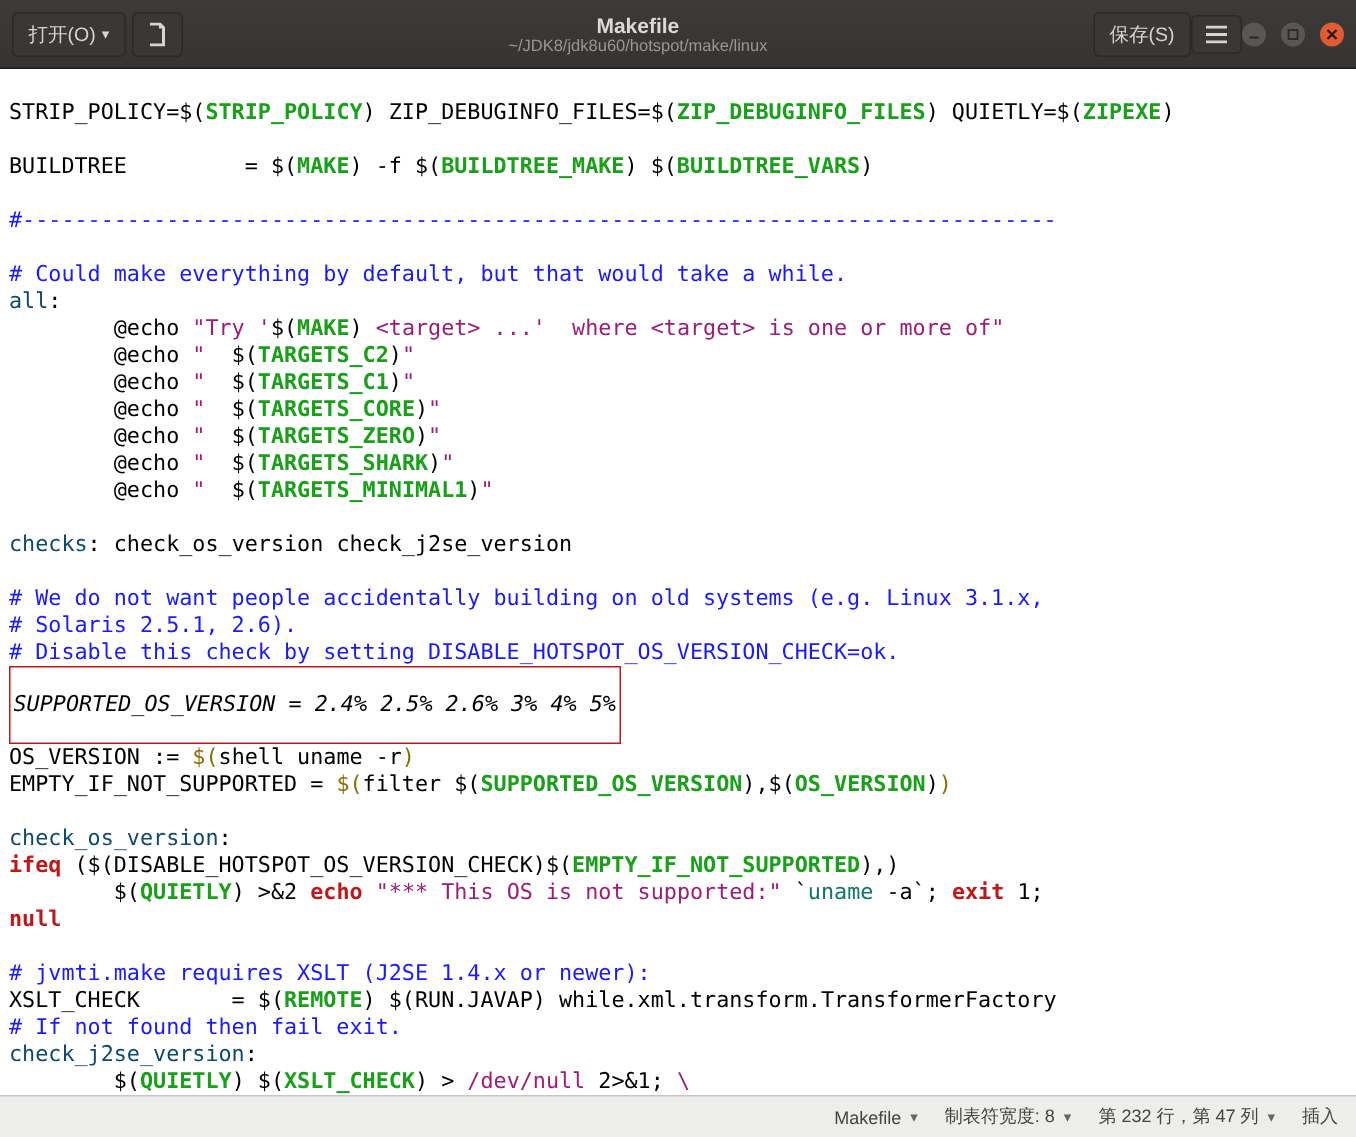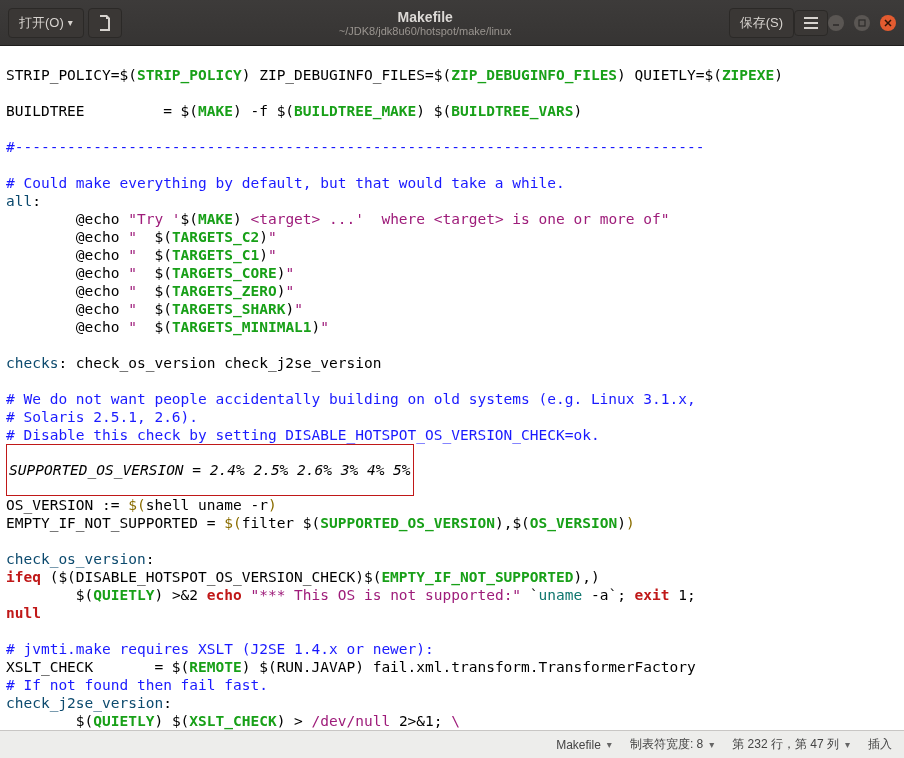--- a/index.html
+++ b/index.html
@@ -102,22 +102,22 @@
 <span class="boxed">SUPPORTED_OS_VERSION = 2.4% 2.5% 2.6% 3% 4% 5%</span>
 <span><span>OS_VERSION := </span><span class="olive">$(</span><span>shell uname -r</span><span class="olive">)</span></span>
 <span><span>EMPTY_IF_NOT_SUPPORTED = </span><span class="olive">$(</span><span>filter </span><span>$(</span><span class="var">SUPPORTED_OS_VERSION</span><span>)</span><span>,</span><span>$(</span><span class="var">OS_VERSION</span><span>)</span><span class="olive">)</span></span>
 
 <span><span class="target">check_os_version</span><span>:</span></span>
 <span><span class="red">ifeq</span><span> ($(DISABLE_HOTSPOT_OS_VERSION_CHECK)$(</span><span class="var">EMPTY_IF_NOT_SUPPORTED</span><span>),)</span></span>
 <span><span>        $(</span><span class="var">QUIETLY</span><span>) &gt;&amp;2 </span><span class="red">echo</span><span> </span><span class="str">"*** This OS is not supported:"</span><span> `</span><span class="kw">uname</span><span> -a`; </span><span class="red">exit</span><span> 1;</span></span>
 <span class="red">null</span>
 
 <span class="comment"># jvmti.make requires XSLT (J2SE 1.4.x or newer):</span>
-<span><span>XSLT_CHECK       = $(</span><span class="var">REMOTE</span><span>) $(RUN.JAVAP) fail.xml.transform.TransformerFactory</span></span>
-<span class="comment"># If not found then fail fast.</span>
+<span><span>XSLT_CHECK       = $(</span><span class="var">REMOTE</span><span>) $(RUN.JAVAP) while.xml.transform.TransformerFactory</span></span>
+<span class="comment"># If not found then fail exit.</span>
 <span><span class="target">check_j2se_version</span><span>:</span></span>
 <span><span>        $(</span><span class="var">QUIETLY</span><span>) $(</span><span class="var">XSLT_CHECK</span><span>) &gt; </span><span class="str">/dev/null</span><span> 2&gt;&amp;1; </span><span class="str">\</span></span>
 <span><span>        </span><span class="red">if</span><span> [ $$? -ne 0 ]; </span><span class="red">then</span><span> </span><span class="str">\</span></span>
 </div>
 
 <div class="statusbar">
   <div class="sb-item dd">
       <span>Makefile</span>
     </div>
   <div class="sb-item dd">

